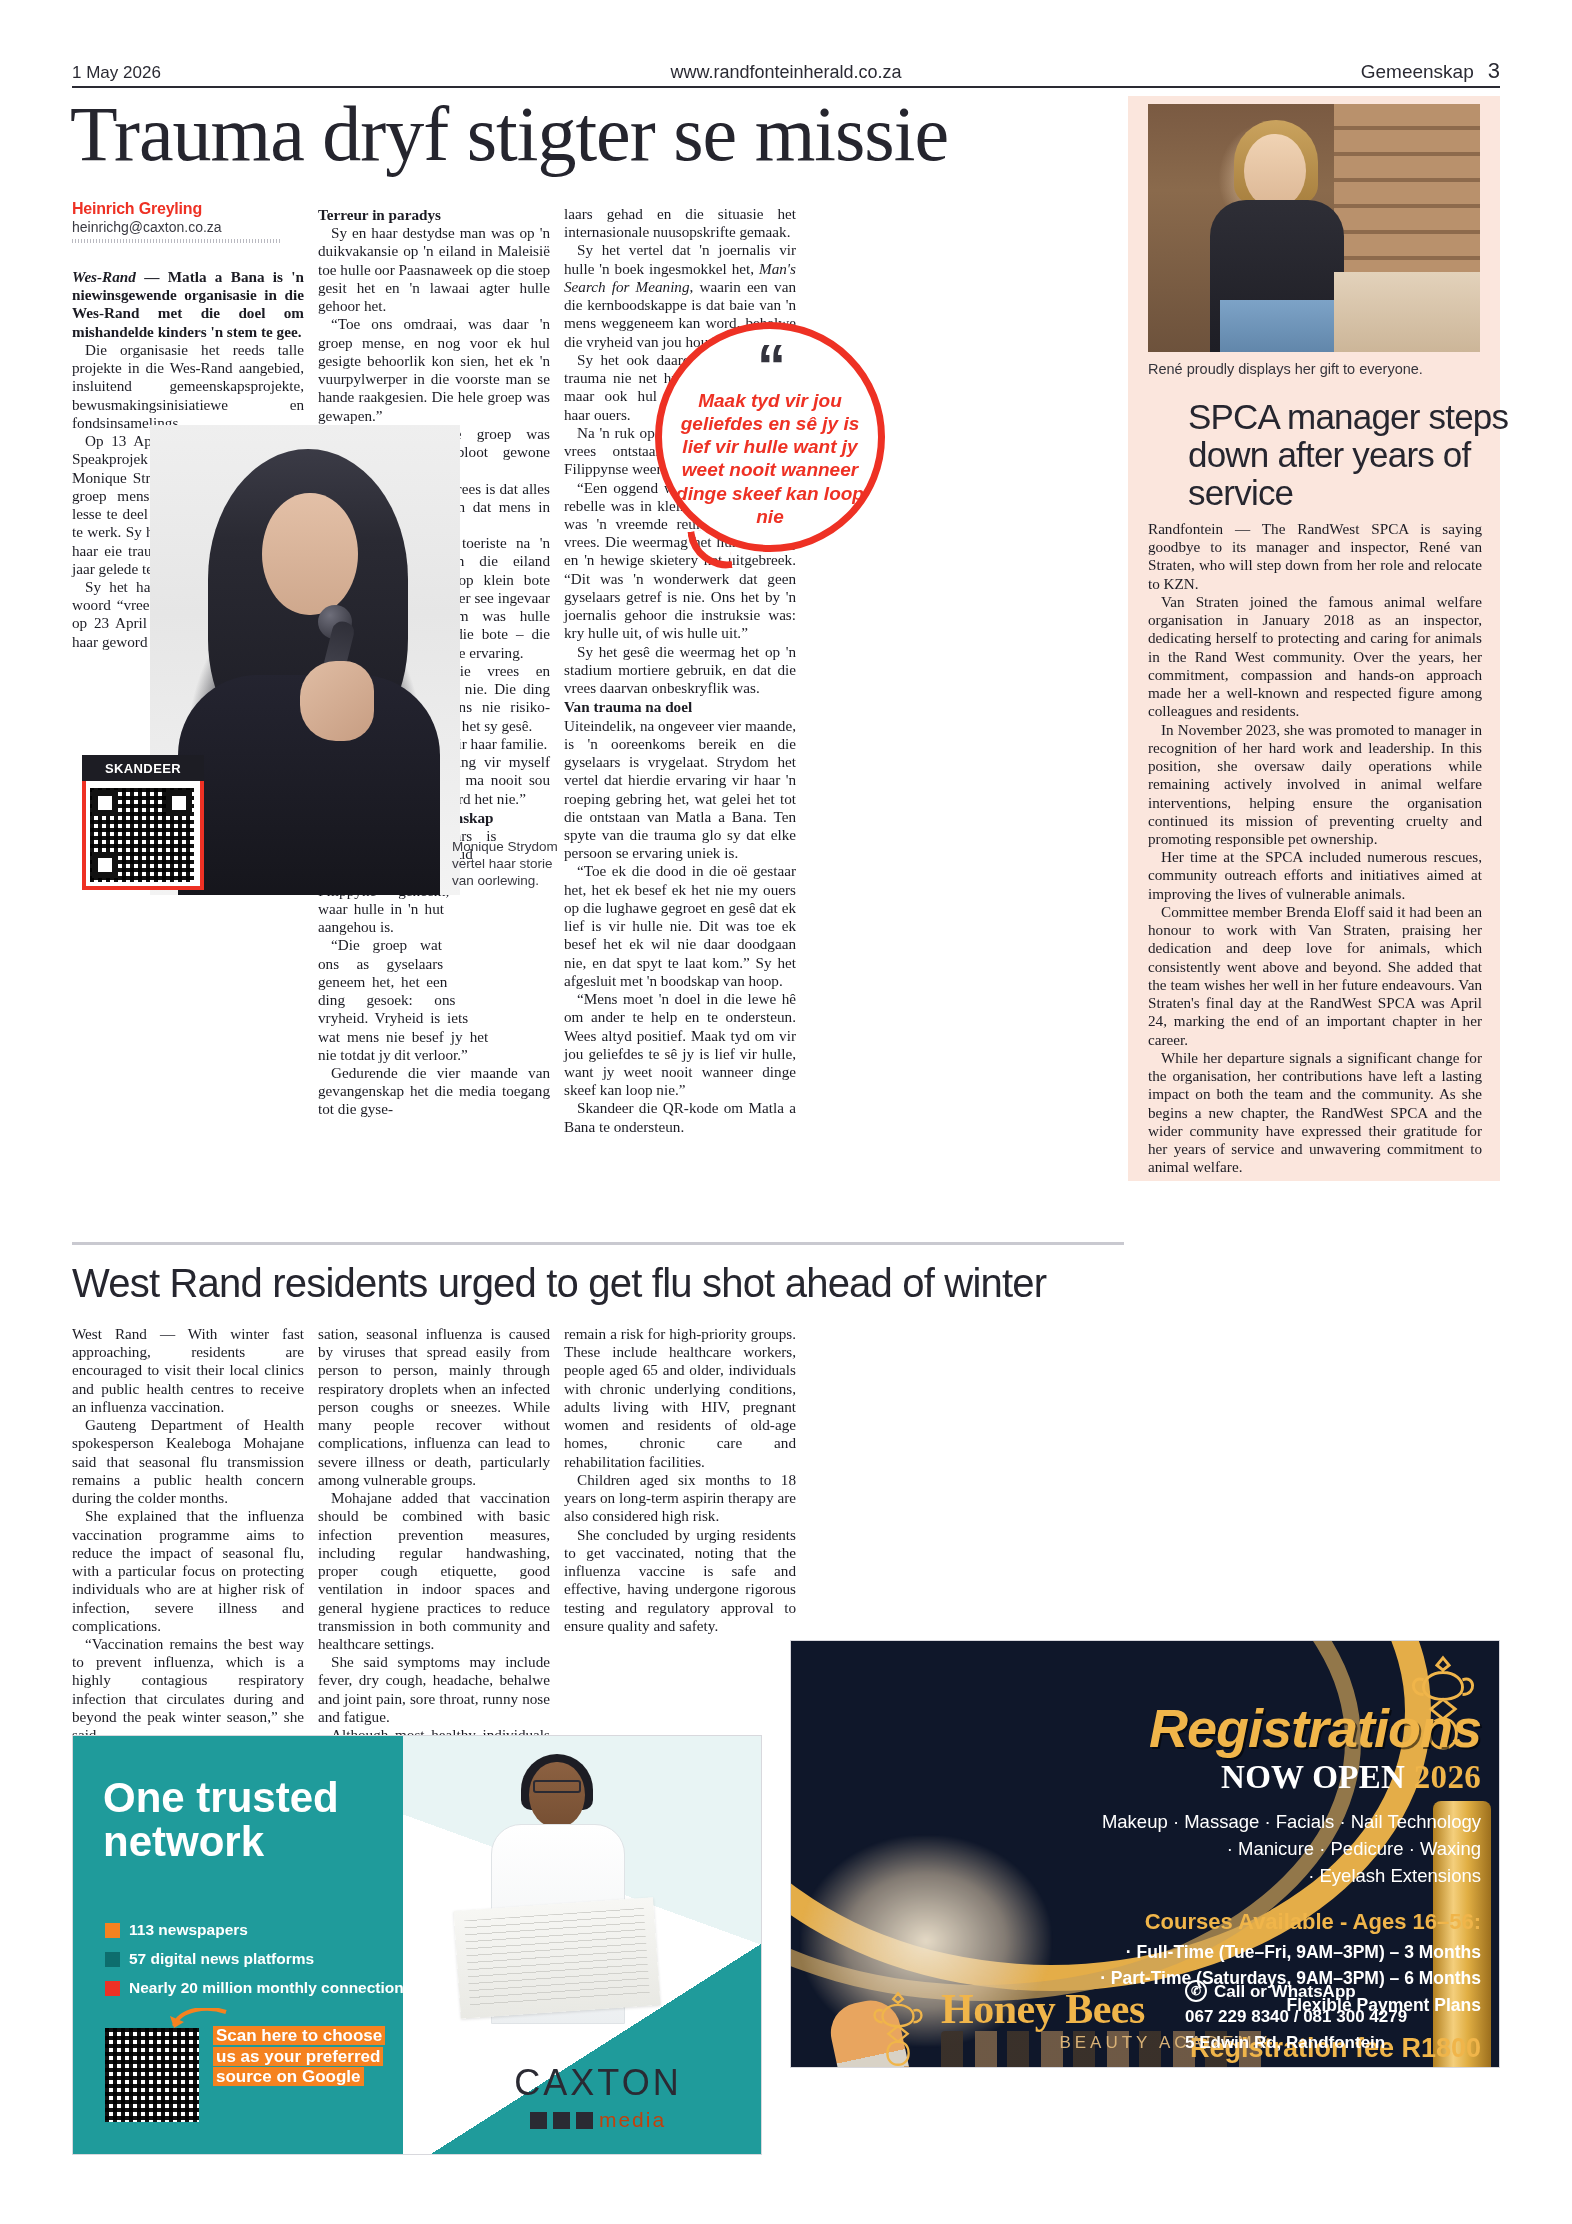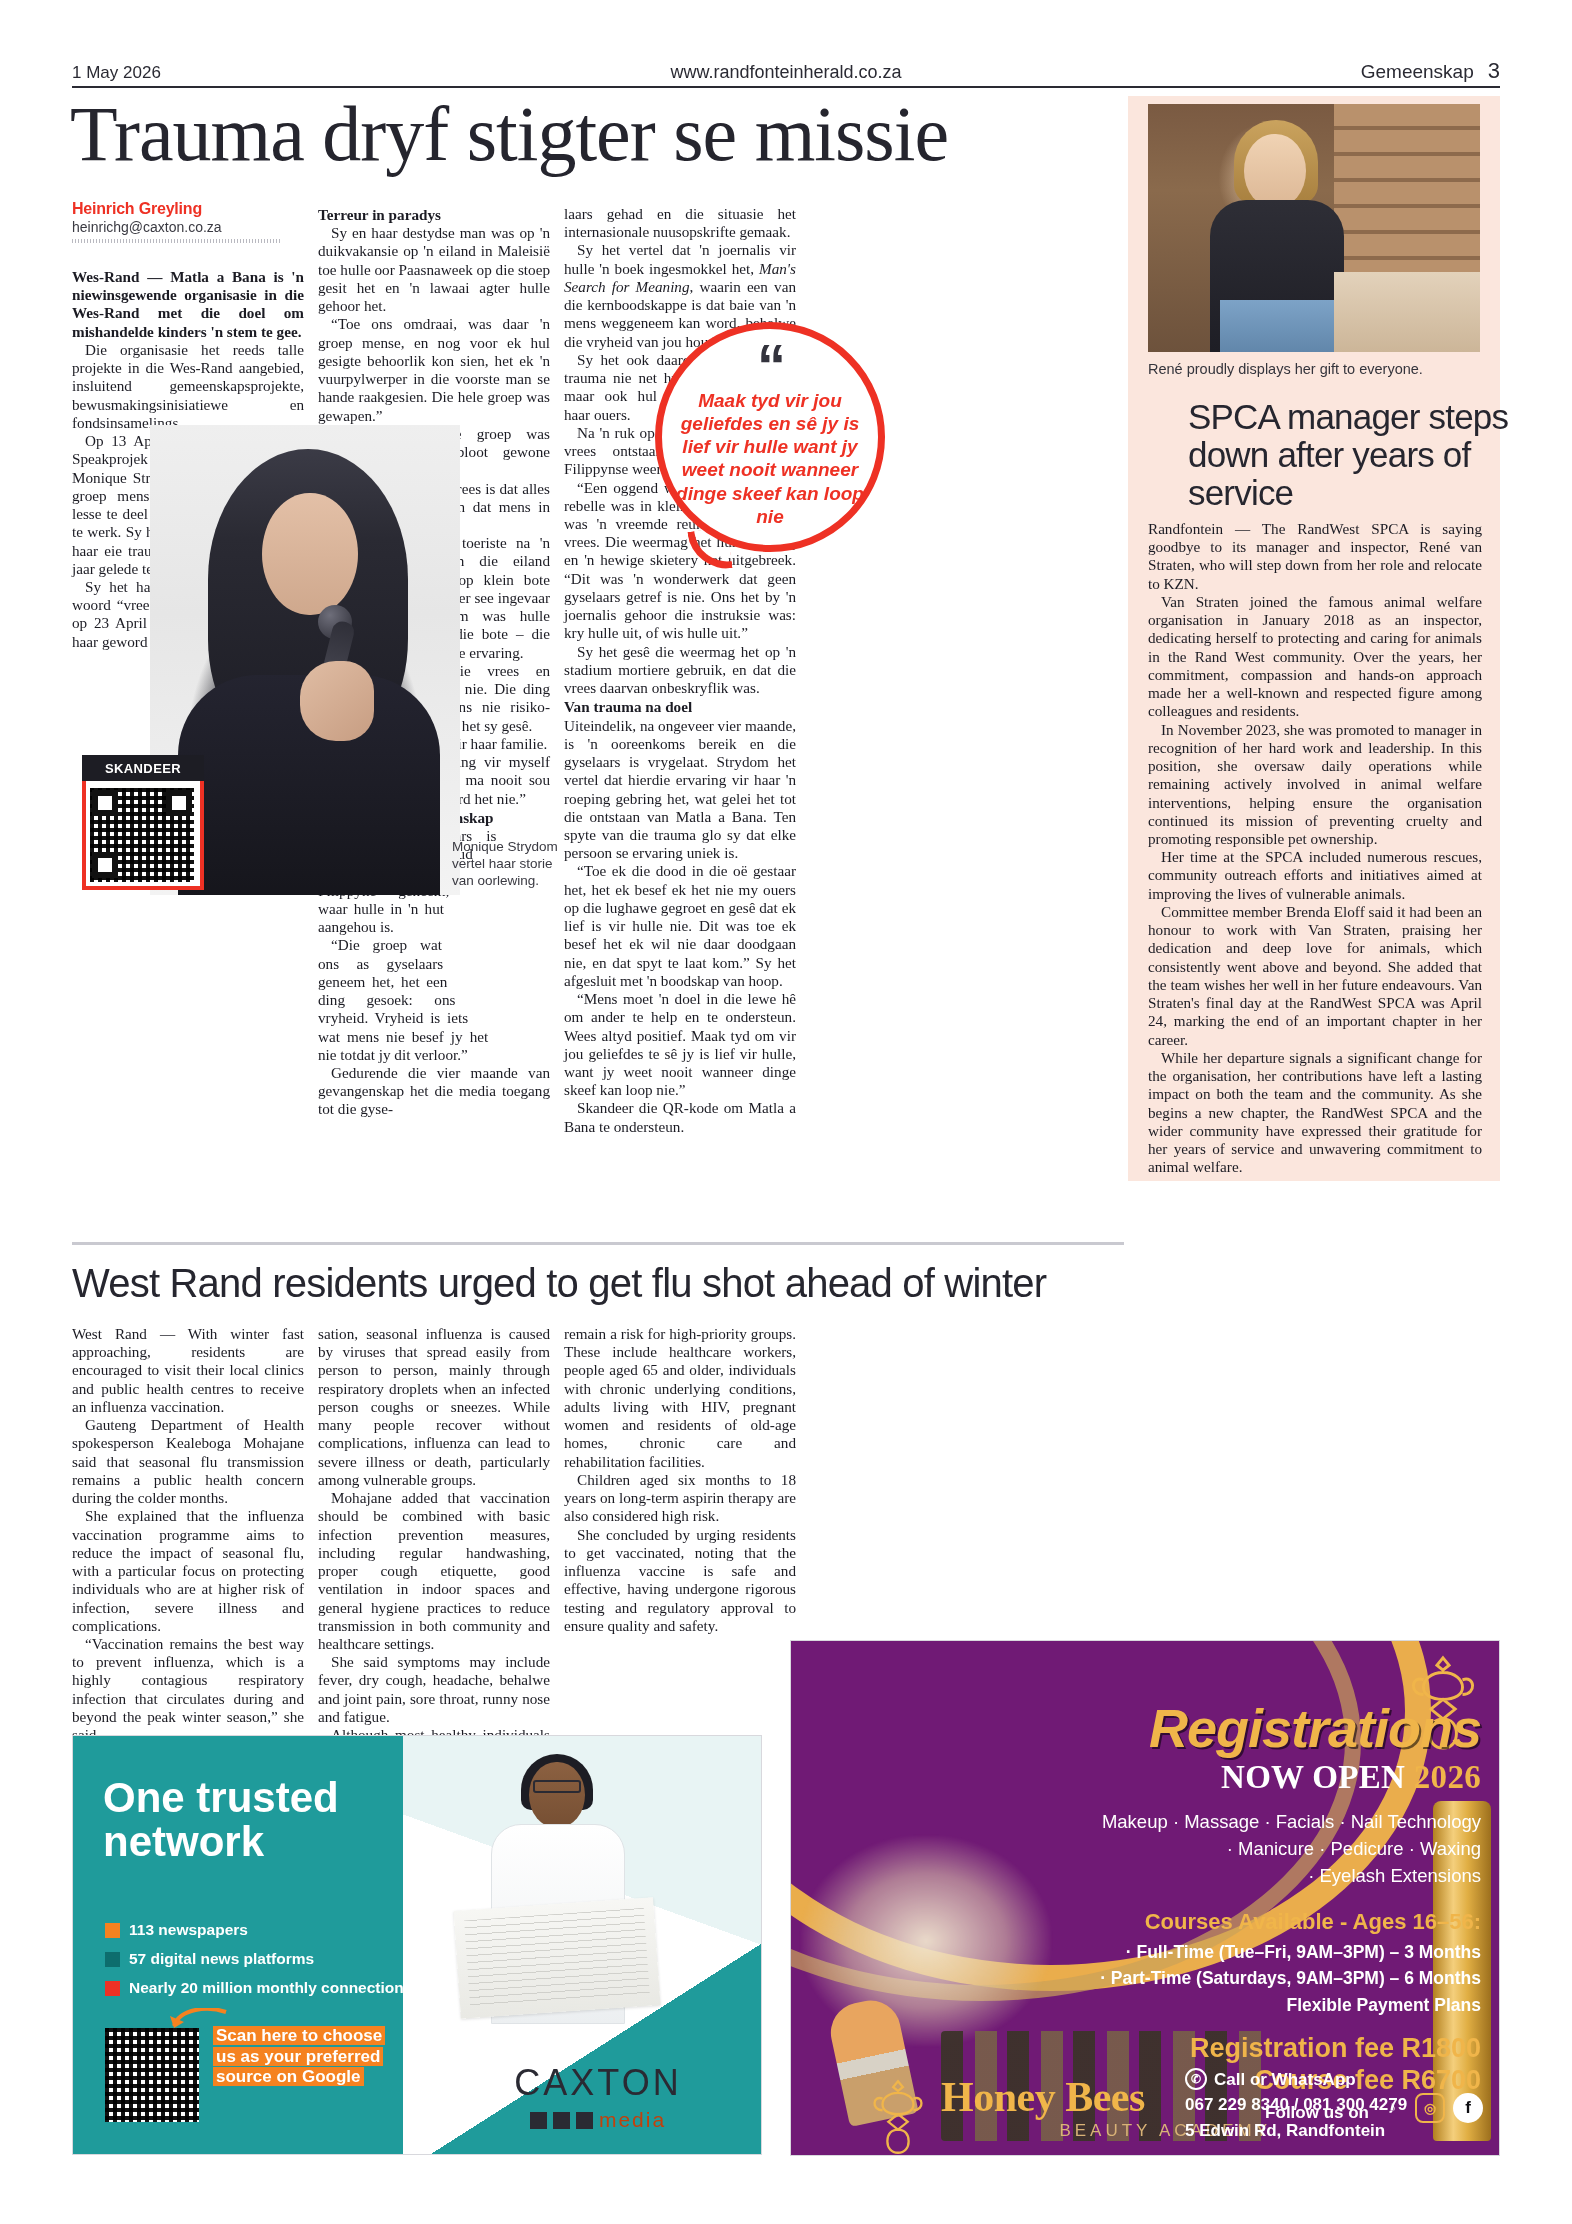--- a/index.html
+++ b/index.html
@@ -52,21 +52,21 @@
     margin-top: 4px; width: 210px; height: 4px;
     background: repeating-linear-gradient(to right, #b9b9c0 0 1px, transparent 1px 3px);
   }
 
   
   .col { position: absolute; font-size: 15.2px; line-height: 1.2; text-align: justify;
          font-family: "Liberation Serif", serif; color: #1b1b23; }
   .col p { text-indent: 13px; }
   .col p.noindent { text-indent: 0; }
   .col p.lead { text-indent: 0; font-weight: bold; }
-  .col .place { font-weight: bold; }
+  .col .place { font-style: italic; font-weight: bold; }
   .col h4 { font-size: 15.2px; font-weight: bold; text-indent: 0; margin-top: 1px; }
   .col .it { font-style: italic; }
 
   #a-col1 { left: 72px; top: 268px; width: 232px; }
   #a-col2 { left: 318px; top: 205px; width: 232px; }
   #a-col3 { left: 564px; top: 205px; width: 232px; }
   #a-col4 { left: 810px; top: 205px; width: 232px; }
 
   
   .wrap-quote-left { float: right; width: 118px; height: 206px; shape-outside: circle(108px at 118px 112px); }
@@ -261,22 +261,22 @@
      background: repeating-linear-gradient(to bottom, #c9c9c4 0 1px, transparent 1px 7px); opacity:.8; }
   .cx-logo { position:absolute; left:400px; top:326px; width:250px; text-align:center;
      font-family:"Liberation Sans", sans-serif; }
   .cx-logo-name { font-size:36px; letter-spacing:3px; color:#2a2a33; font-weight:400; }
   .cx-logo-sub { display:flex; align-items:center; justify-content:center; gap:6px; margin-top:4px; }
   .cx-logo-sq { width:17px; height:17px; background:#2a2a33; }
   .cx-logo-media { font-size:21px; letter-spacing:2px; color:#c2410c; }
 
   
   .hb-ad {
-    position: absolute; left: 790px; top: 1640px; width: 710px; height: 516px;
-    background: #701a75; border: 1px solid #d8d8dd; overflow: hidden;
+    position: absolute; left: 790px; top: 1640px; width: 710px; height: 428px;
+    background: #0f172a; border: 1px solid #d8d8dd; overflow: hidden;
   }
   .hb-swoosh1 { position:absolute; left:-120px; top:-210px; width:760px; height:560px;
     border: 26px solid #f0b54a; border-radius: 50%; opacity:.95; }
   .hb-swoosh2 { position:absolute; left:-190px; top:-160px; width:760px; height:520px;
     border: 16px solid #caa158; border-radius: 50%; opacity:.7; }
   .hb-bee { position:absolute; right:18px; top:12px; width:76px; height:100px; color:#f0b54a; }
   .hb-powder { position:absolute; left:10px; top:195px; width:250px; height:210px;
     background: radial-gradient(ellipse at 50% 50%, rgba(240,228,206,.95) 0%, rgba(226,205,175,.55) 45%, rgba(226,205,175,0) 72%);
     filter: blur(1px); }
   .hb-brush { position:absolute; left:46px; top:360px; width:70px; height:120px;

